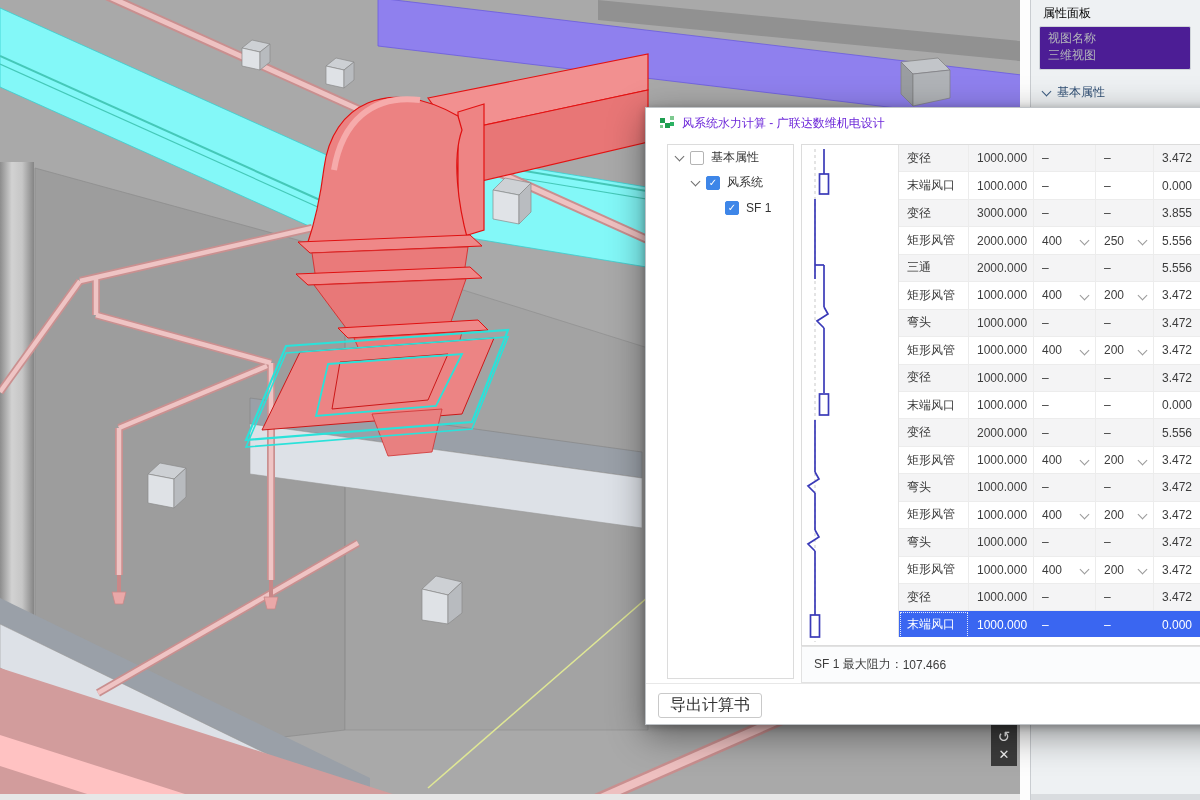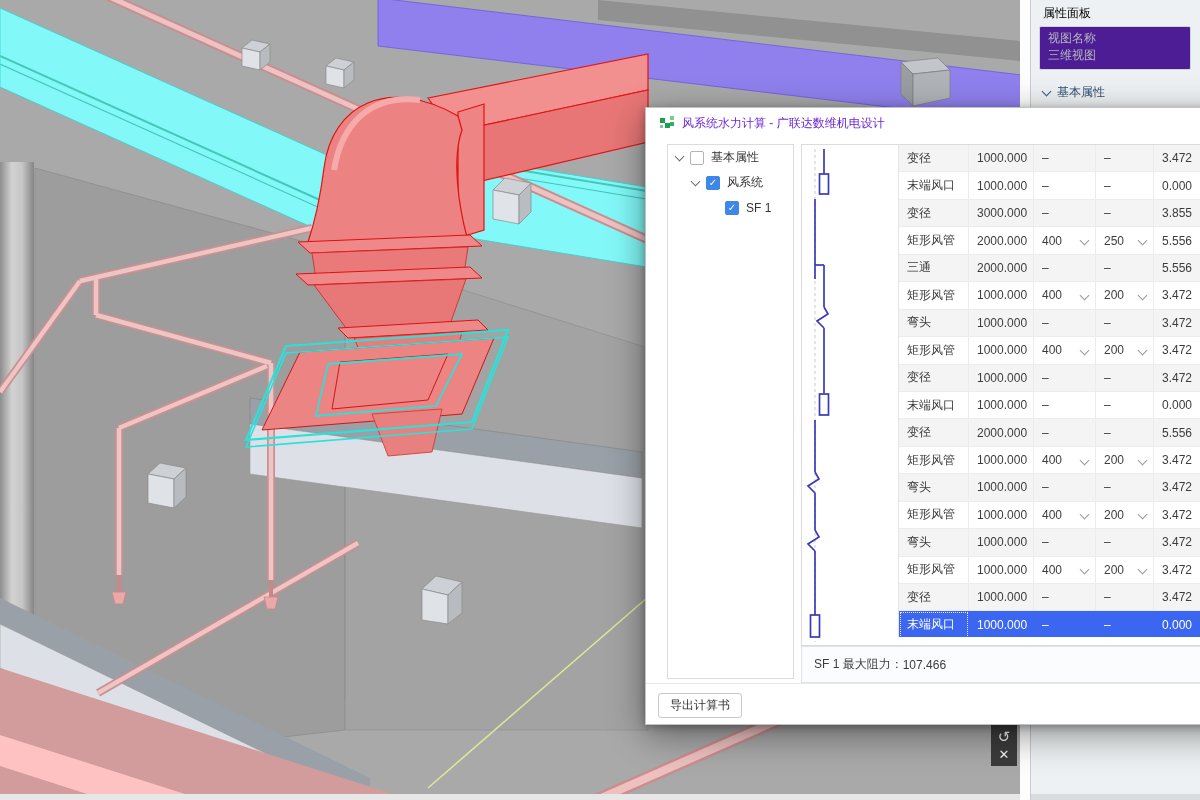--- a/index.html
+++ b/index.html
@@ -60,21 +60,21 @@
   .c0{width:70px}.c1{width:65px}.c2{width:62px}.c3{width:58px}.c4{width:92px;border-right:none;}
   .cell.dd{justify-content:space-between;padding-right:7px;}
   .trow.sel .cell.c0{outline:1px dotted rgba(255,255,255,.85);outline-offset:-2px;}
   
   #status-bar{position:absolute;left:155px;top:538px;width:445px;height:37px;background:#fbfcfd;
               border:1px solid #e2e2e2;border-right:none;box-sizing:border-box;display:flex;
               align-items:center;padding-left:12px;font-size:12px;color:#3c3c3c;}
   #status-bar .val{margin-left:0;}
   #dlg-sep{position:absolute;left:0;top:575px;width:100%;height:1px;background:#e8e8e8;}
   #export-btn{position:absolute;left:12px;top:585px;height:23px;padding:0 11px;background:#fff;
-              border:1px solid #c9c9c9;border-radius:3px;font-size:12px;color:#333;
+              border:1px solid #c9c9c9;border-radius:3px;font-size:16px;color:#333;
               display:flex;align-items:center;cursor:pointer;}
 </style>
 </head>
 <body>
 
 <svg id="viewport" viewBox="0 0 1030 800" xmlns="http://www.w3.org/2000/svg">
   <defs>
     <linearGradient id="cyl" x1="0" y1="0" x2="1" y2="0">
       <stop offset="0" stop-color="#8d8d8d"></stop>
         <stop offset="0.35" stop-color="#d2d2d2"></stop>

